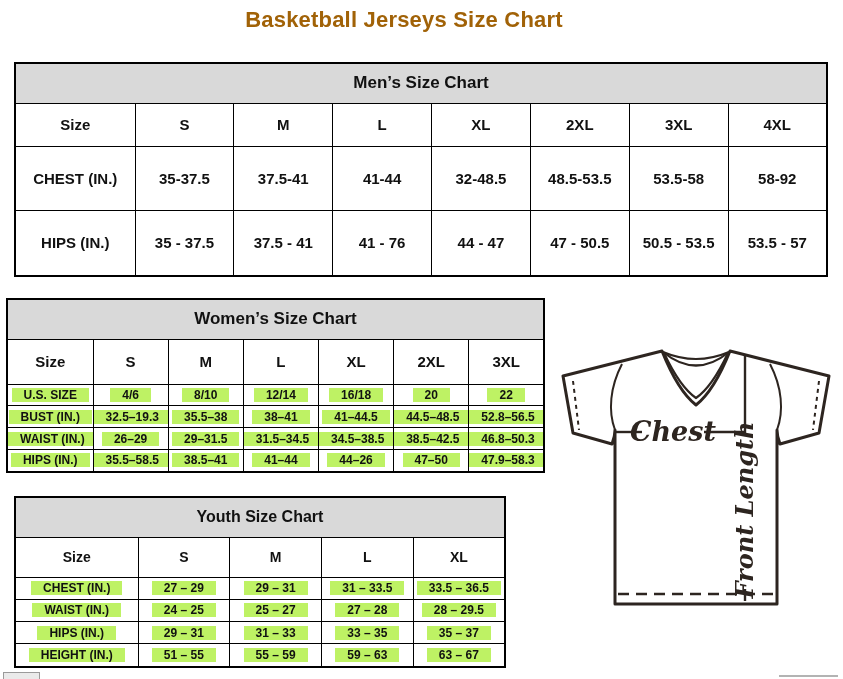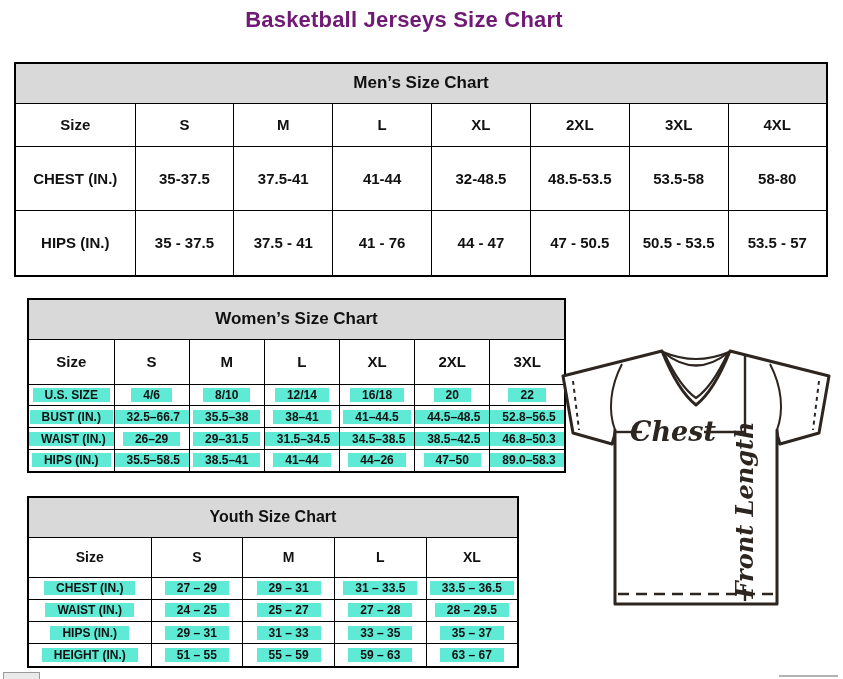--- a/index.html
+++ b/index.html
@@ -8,53 +8,53 @@
     --ink:#111111;
     --stroke:#2d2520;
   }
   html,body{margin:0;padding:0;}
   body{
     width:843px;height:679px;position:relative;background:#ffffff;
     font-family:"Liberation Sans", sans-serif;color:var(--ink);overflow:hidden;
   }
   .page-title{
     position:absolute;top:7px;left:0;width:808px;text-align:center;
-    font-size:22px;font-weight:bold;color:#701a75;letter-spacing:.2px;
+    font-size:22px;font-weight:bold;color:#a16207;letter-spacing:.2px;
   }
   section.size-table{position:absolute;}
   section.size-table table{
     width:100%;height:100%;border-collapse:collapse;table-layout:fixed;
     border:2px solid var(--border);
   }
   section.size-table th,section.size-table td{
     border:1px solid var(--border);text-align:center;vertical-align:middle;
     font-weight:bold;padding:0;white-space:nowrap;overflow:hidden;
   }
   tr.band th{background:var(--header-bg);border-bottom:1px solid var(--border);}
   
   .mens{left:14px;top:62px;width:814px;height:215px;}
   .mens tr.band{height:40px;}
   .mens tr.band th{font-size:17px;}
   .mens tr.size-row{height:43px;}
   .mens th,.mens td{font-size:15px;}
   
-  .womens{left:27px;top:298px;width:539px;height:175px;}
+  .womens{left:6px;top:298px;width:539px;height:175px;}
   .womens tr.band{height:40px;}
   .womens tr.band th{font-size:17px;}
   .womens tr.size-row{height:45px;}
   .womens tr.size-row th{font-size:15px;}
   .womens td{font-size:12px;}
   
-  .youth{left:14px;top:496px;width:492px;height:172px;margin-left:13px;}
+  .youth{left:14px;top:496px;width:492px;height:172px;}
   .youth tr.band{height:40px;}
   .youth tr.band th{font-size:16px;}
   .youth tr.size-row{height:40px;}
   .youth tr.size-row th{font-size:14px;}
   .youth td{font-size:12px;}
-  .hl{background:#5eead4;padding:0 12px;}
+  .hl{background:#bef264;padding:0 12px;}
   
   .jersey{position:absolute;left:556px;top:343px;width:284px;height:272px;}
   .jersey svg{display:block;}
   .jersey text{
     font-family:"DejaVu Serif","Liberation Serif",serif;
     font-style:italic;font-weight:bold;fill:var(--stroke);
   }
   
   .frag-left{position:absolute;left:3px;top:672px;width:35px;height:7px;
     background:#eaeaea;border:1px solid #9a9a9a;border-bottom:none;}
@@ -94,21 +94,21 @@
           <th>4XL</th>
         </tr>
         <tr>
           <td>CHEST (IN.)</td>
           <td>35-37.5</td>
           <td>37.5-41</td>
           <td>41-44</td>
           <td>32-48.5</td>
           <td>48.5-53.5</td>
           <td>53.5-58</td>
-          <td>58-80</td>
+          <td>58-92</td>
         </tr>
         <tr>
           <td>HIPS (IN.)</td>
           <td>35 - 37.5</td>
           <td>37.5 - 41</td>
           <td>41 - 76</td>
           <td>44 - 47</td>
           <td>47 - 50.5</td>
           <td>50.5 - 53.5</td>
           <td>53.5 - 57</td>
@@ -147,21 +147,21 @@
           <td><span class="hl">U.S. SIZE</span></td>
           <td><span class="hl">4/6</span></td>
           <td><span class="hl">8/10</span></td>
           <td><span class="hl">12/14</span></td>
           <td><span class="hl">16/18</span></td>
           <td><span class="hl">20</span></td>
           <td><span class="hl">22</span></td>
         </tr>
         <tr>
           <td><span class="hl">BUST (IN.)</span></td>
-          <td><span class="hl">32.5–66.7</span></td>
+          <td><span class="hl">32.5–19.3</span></td>
           <td><span class="hl">35.5–38</span></td>
           <td><span class="hl">38–41</span></td>
           <td><span class="hl">41–44.5</span></td>
           <td><span class="hl">44.5–48.5</span></td>
           <td><span class="hl">52.8–56.5</span></td>
         </tr>
         <tr>
           <td><span class="hl">WAIST (IN.)</span></td>
           <td><span class="hl">26–29</span></td>
           <td><span class="hl">29–31.5</span></td>
@@ -170,21 +170,21 @@
           <td><span class="hl">38.5–42.5</span></td>
           <td><span class="hl">46.8–50.3</span></td>
         </tr>
         <tr>
           <td><span class="hl">HIPS (IN.)</span></td>
           <td><span class="hl">35.5–58.5</span></td>
           <td><span class="hl">38.5–41</span></td>
           <td><span class="hl">41–44</span></td>
           <td><span class="hl">44–26</span></td>
           <td><span class="hl">47–50</span></td>
-          <td><span class="hl">89.0–58.3</span></td>
+          <td><span class="hl">47.9–58.3</span></td>
         </tr>
       </tbody>
   </table>
 </section>
 
 <section class="size-table youth">
   <table>
     <colgroup>
         <col style="width:123px">
         <col>

